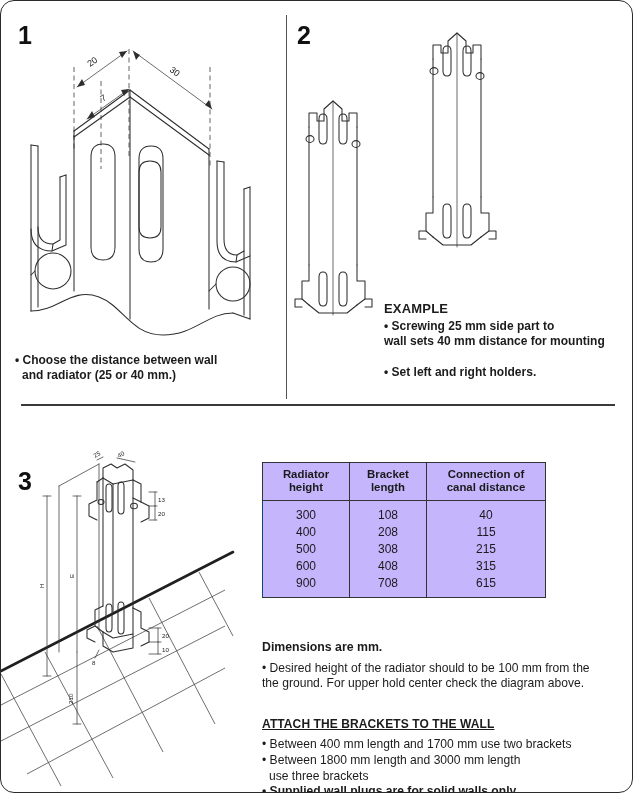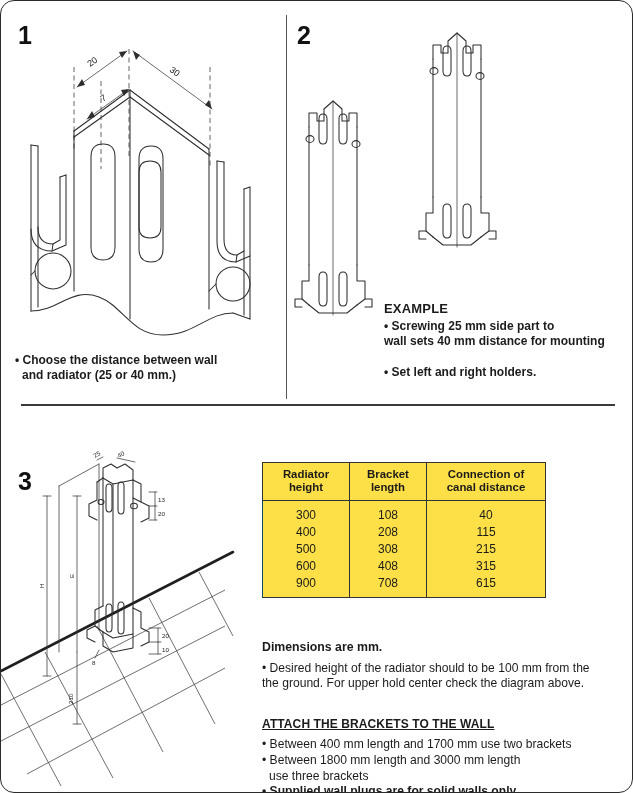--- a/index.html
+++ b/index.html
@@ -54,21 +54,21 @@
   #cap2-a{left:383px;top:318px;width:232px;}
   #cap2-b{left:383px;top:364px;width:232px;}
 
   .bullet-line{display:block;text-indent:-7px;padding-left:7px;}
 
   
   #spec-table{
     position:absolute;left:261px;top:461px;
     border-collapse:collapse;
     font-size:11.6px;
-    background:#fde047;
+    background:#c4b5fd;
   }
   #spec-table th{
     border:1px solid #333;
     font-weight:bold;
     padding:5px 7px 6px 7px;
     line-height:1.12;
     text-align:center;
     vertical-align:middle;
     font-size:11.4px;
   }

